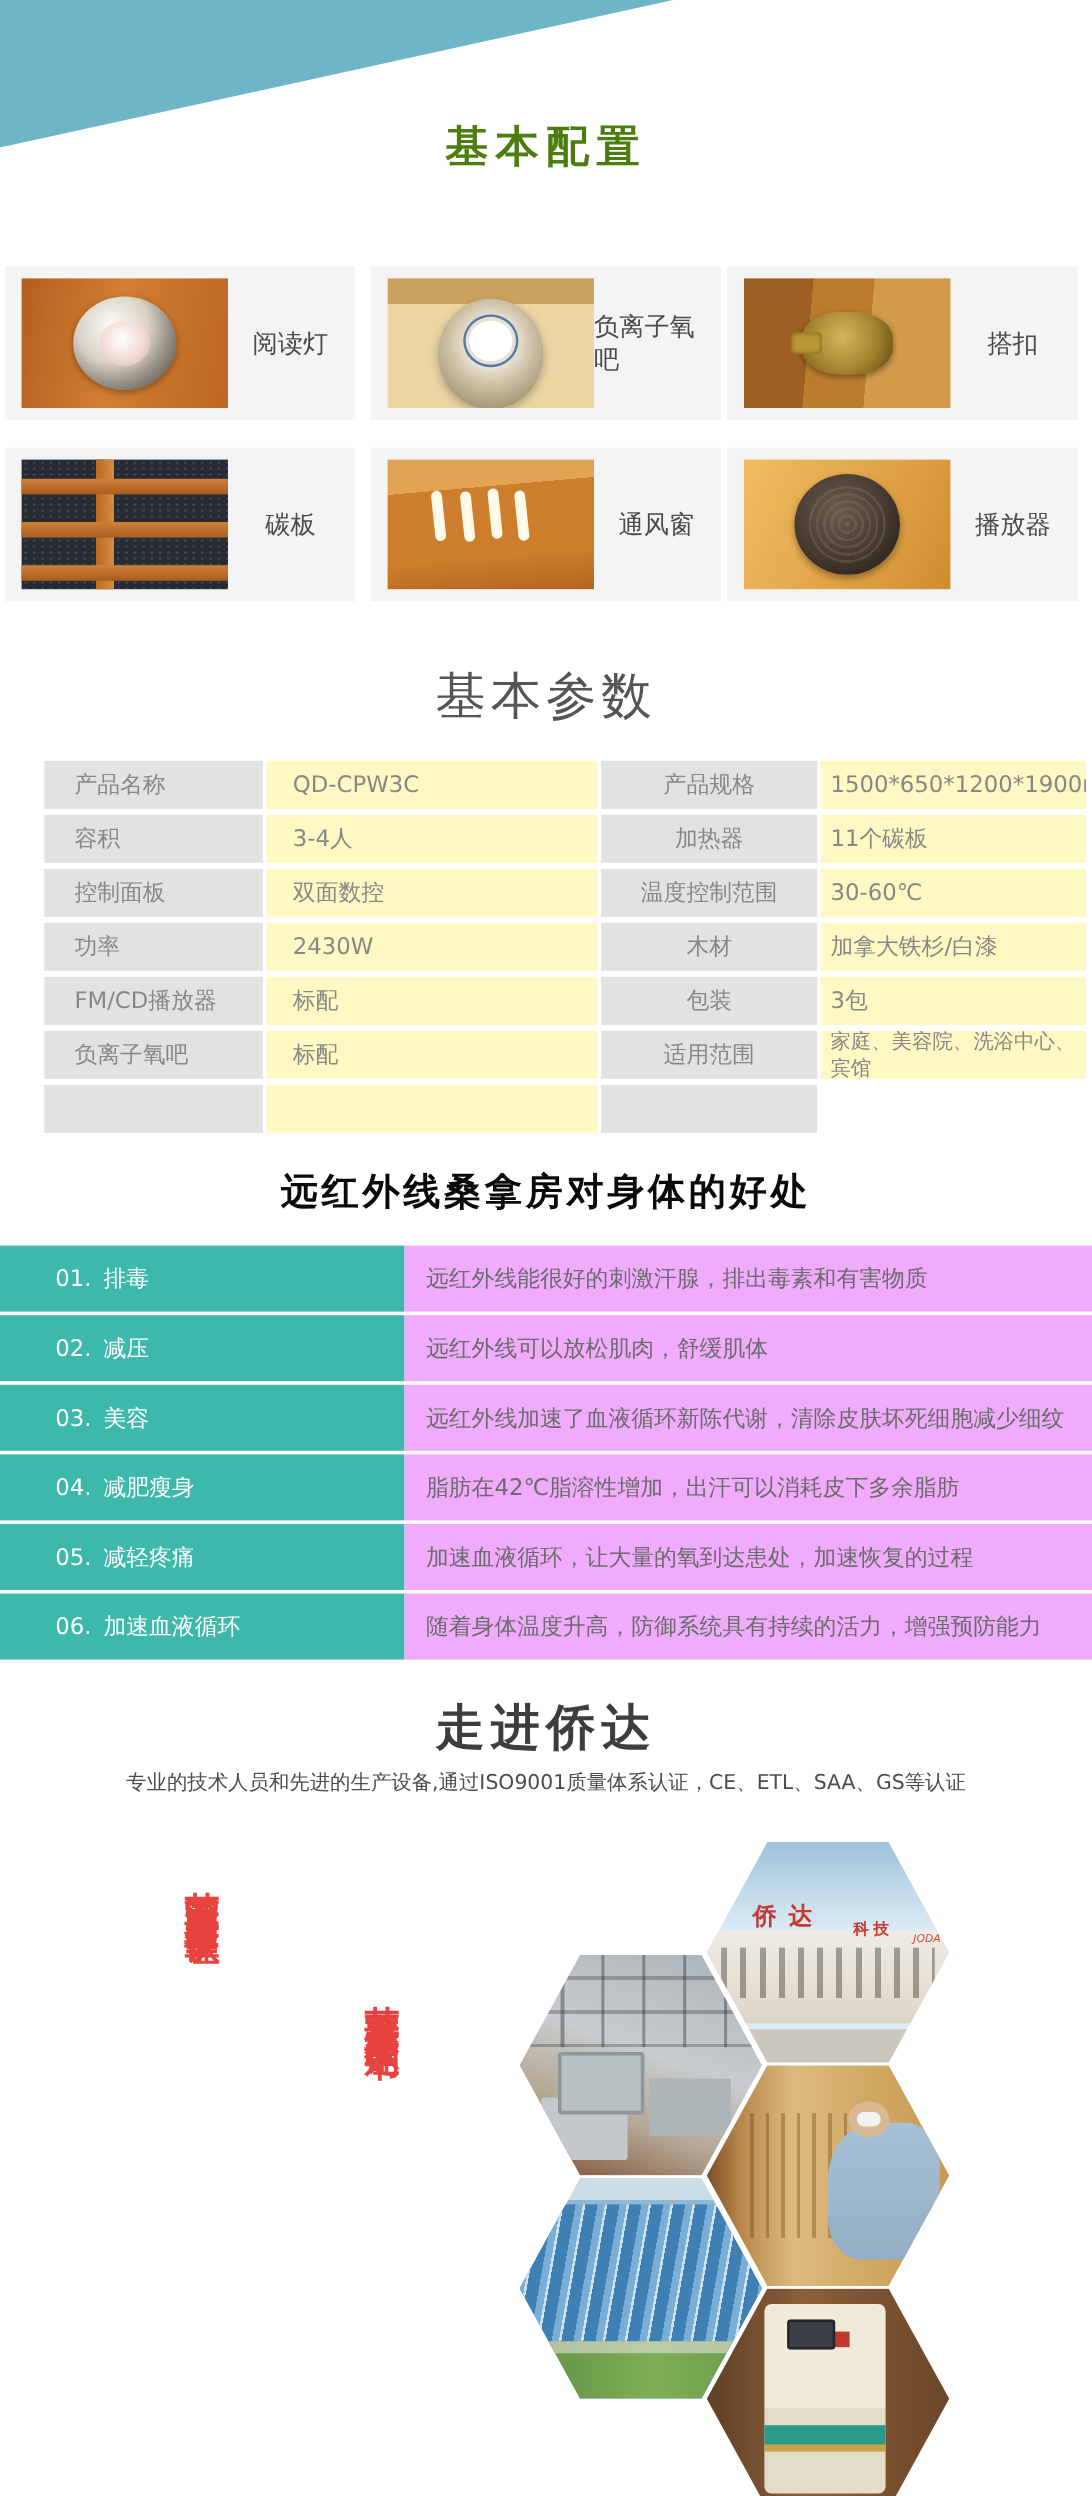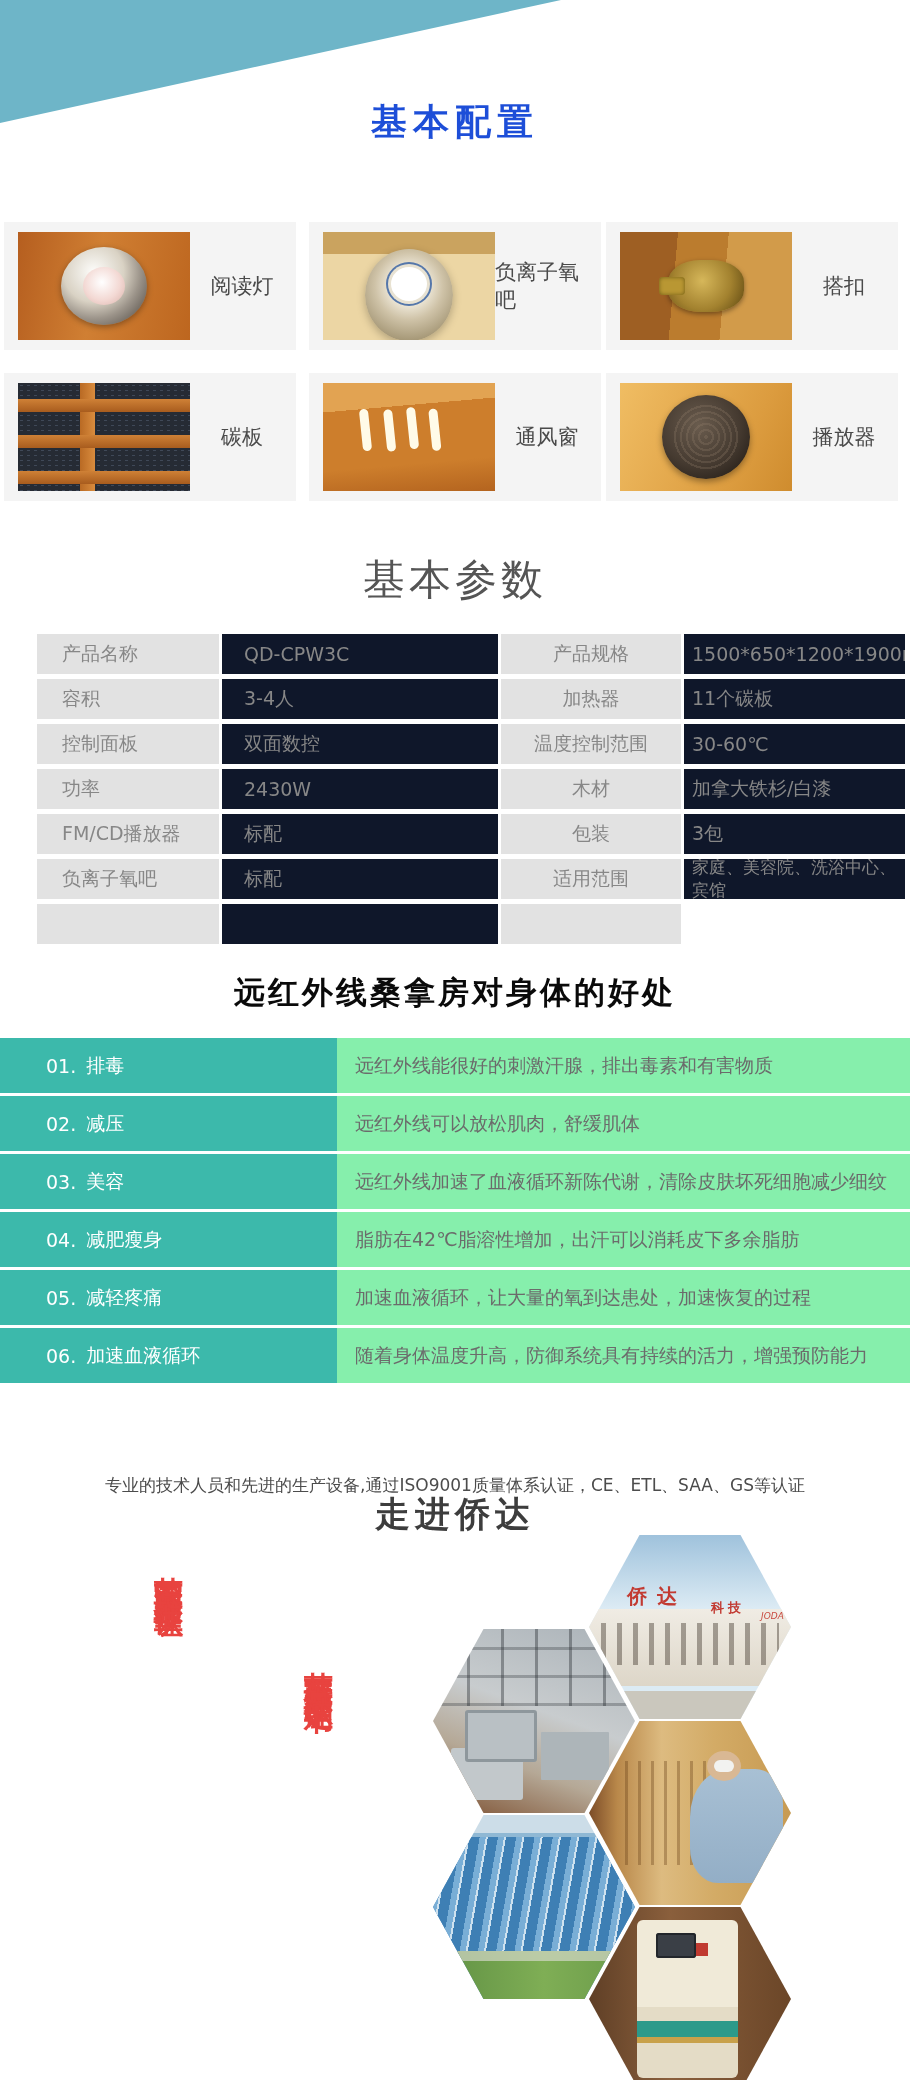--- a/index.html
+++ b/index.html
@@ -5,27 +5,27 @@
   html,body{margin:0;padding:0;background:#ffffff;}
   .page{position:relative;width:910px;height:2080px;margin:0 auto;background:#fff;overflow:hidden;
         font-family:"DejaVu Sans","Liberation Sans",sans-serif;}
 
   
   .top-wedge{position:absolute;left:0;top:0;width:561px;height:123px;background:#6eb5c8;
              clip-path:polygon(0 0,100% 0,0 100%);}
 
   
   .h-config{position:absolute;left:0;top:98px;width:100%;text-align:center;
-            font-size:36px;font-weight:700;color:#1d4ed8;letter-spacing:6px;}
+            font-size:36px;font-weight:700;color:#4d7c0f;letter-spacing:6px;}
   .h-params{position:absolute;left:0;top:552px;width:100%;text-align:center;
             font-size:42px;font-weight:400;color:#555;letter-spacing:4px;}
   .h-benefits{position:absolute;left:0;top:972px;width:100%;text-align:center;
             font-size:31px;font-weight:700;color:#0a0a0a;letter-spacing:3px;}
-  .h-about{position:absolute;left:0;top:1491px;width:100%;text-align:center;
-            font-size:35px;font-weight:700;color:#3d3d3d;letter-spacing:5px;}
+  .h-about{position:absolute;left:0;top:1412px;width:100%;text-align:center;
+            font-size:41px;font-weight:700;color:#3d3d3d;letter-spacing:5px;}
   .about-sub{position:absolute;left:0;top:1474px;width:100%;text-align:center;
             font-size:17px;color:#4c4c4c;}
 
   
   .fcard{position:absolute;width:292px;height:128px;background:#f4f4f4;}
   .fphoto{position:absolute;left:14px;top:10px;width:172px;height:108px;overflow:hidden;}
   .flabel{position:absolute;left:186px;right:2px;top:0;bottom:0;display:flex;align-items:center;
           justify-content:center;font-size:21px;color:#4a4a4a;}
 
   
@@ -74,31 +74,31 @@
   .ph-speaker::after{content:"";position:absolute;left:50%;top:50%;transform:translate(-50%,-50%);
       width:70px;height:66px;border-radius:50%;
       background:repeating-radial-gradient(circle,rgba(150,130,110,.25) 0 2px,transparent 2px 6px);}
 
   
   .ptable{position:absolute;left:37px;top:634px;width:868px;display:grid;
           grid-template-columns:182px 276px 180px 221px;column-gap:3px;row-gap:5px;}
   .pcell{height:40px;display:flex;align-items:center;font-size:19px;color:#878787;overflow:hidden;}
   .pcell.lab{background:#e2e2e2;padding-left:25px;}
   .pcell.lab.ctr{justify-content:center;padding-left:0;}
-  .pcell.val{background:#0f172a;padding-left:22px;}
+  .pcell.val{background:#fef9c3;padding-left:22px;}
   .pcell.val.r{padding-left:8px;}
   .pcell.small{font-size:17px;}
   .pcell.blank{background:transparent;}
 
   
   .brow{position:absolute;left:0;width:910px;height:55px;}
   .bteal{position:absolute;left:0;top:0;width:337px;height:55px;background:#3cb9ab;color:#fff;
          display:flex;align-items:center;padding-left:46px;box-sizing:border-box;font-size:19px;}
   .bteal .bnum{margin-right:10px;}
-  .bdesc{position:absolute;left:337px;top:0;width:573px;height:55px;background:#86efac;color:#6b6b6b;
+  .bdesc{position:absolute;left:337px;top:0;width:573px;height:55px;background:#f0abfc;color:#6b6b6b;
          display:flex;align-items:center;padding-left:18px;box-sizing:border-box;font-size:19px;}
 
   
   .v-banner{position:absolute;writing-mode:vertical-rl;text-orientation:upright;color:#e8433f;
             font-weight:700;font-size:29px;letter-spacing:3px;line-height:40px;}
 
   
   .hex{position:absolute;width:202px;height:184px;
        clip-path:polygon(25% 0%,75% 0%,100% 50%,75% 100%,25% 100%,0% 50%);overflow:hidden;}
   .hex-building{background:linear-gradient(180deg,#9fc2dc 0%,#dcebf4 40%,#dcebf4 100%);}

